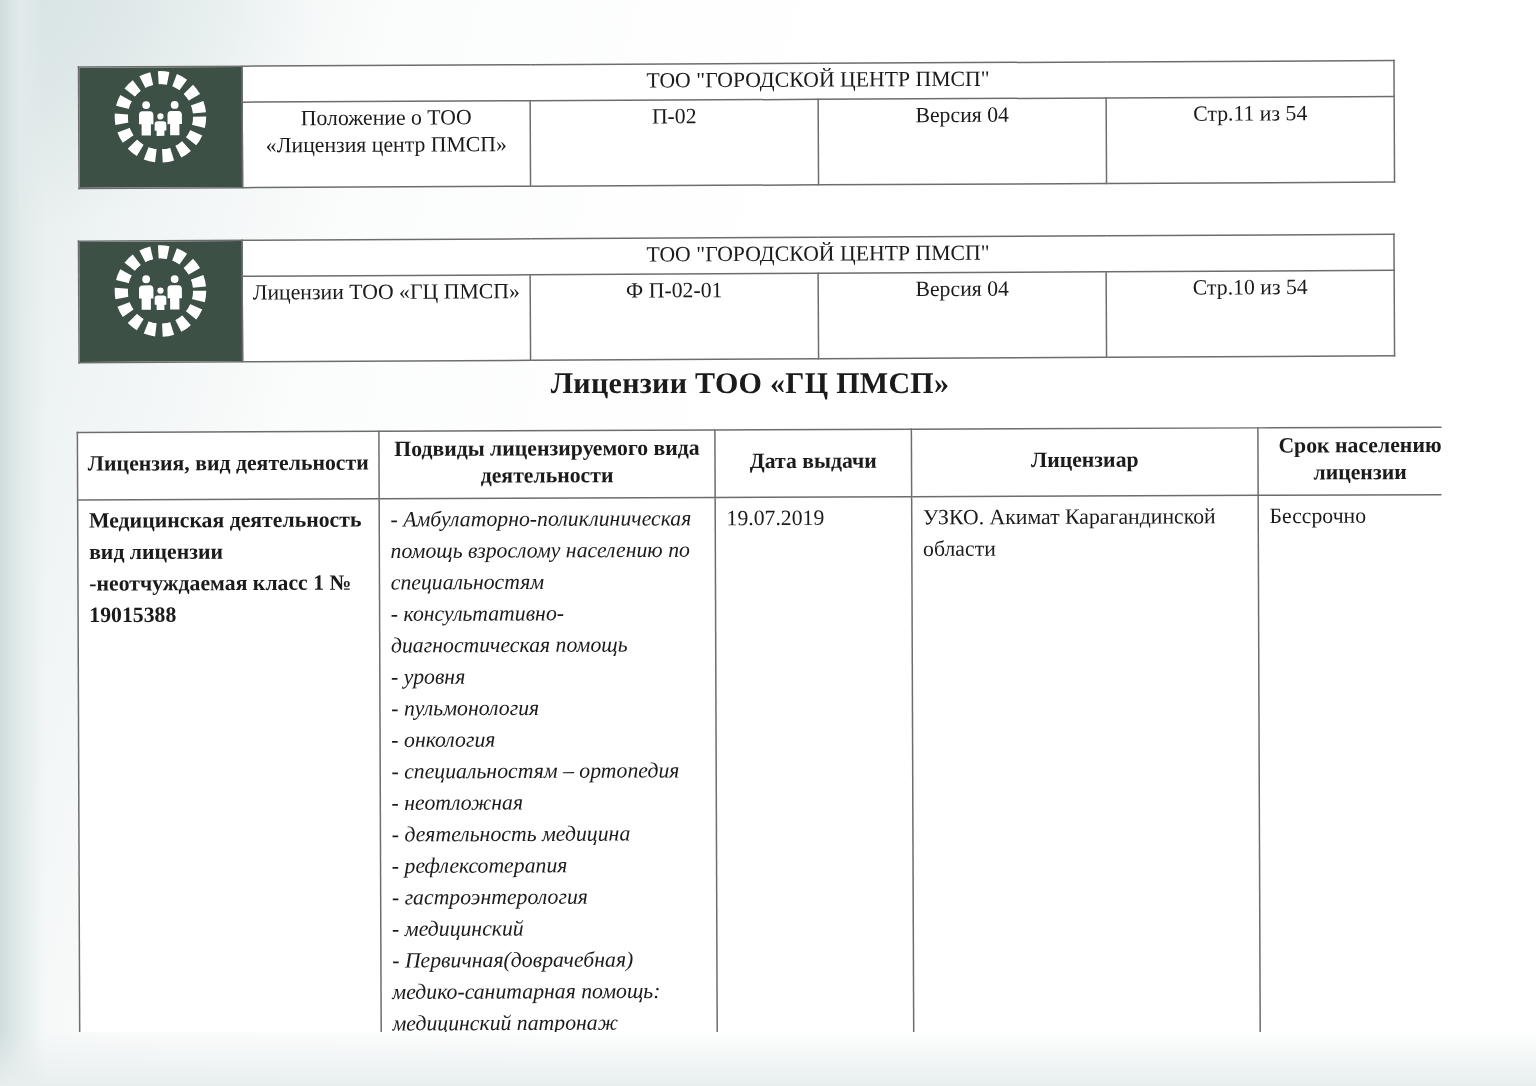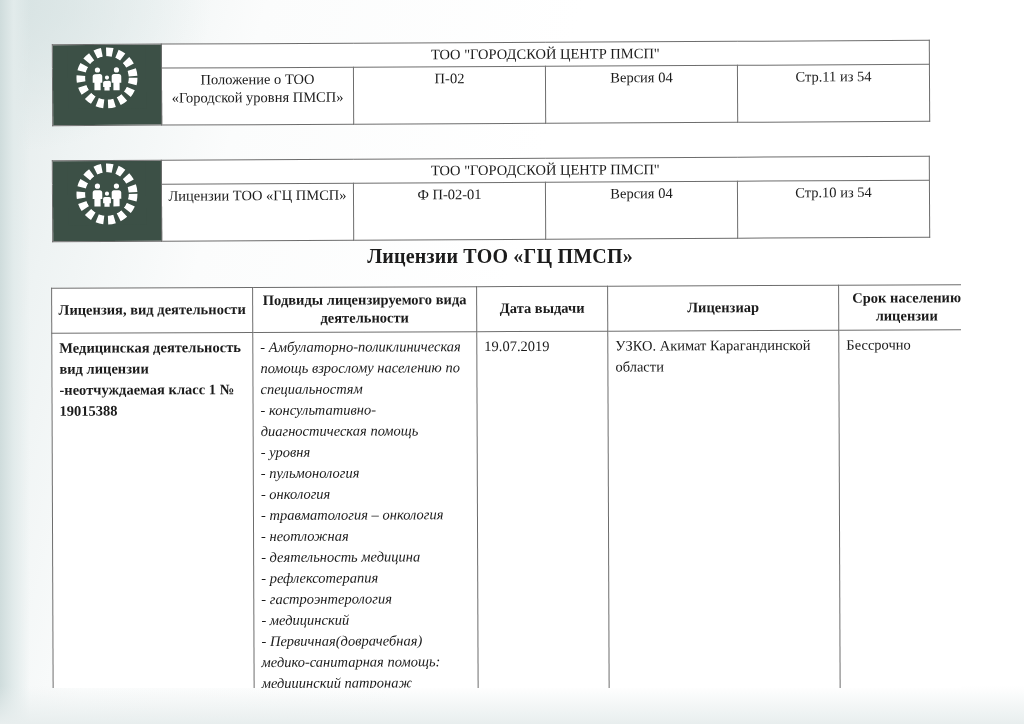--- a/index.html
+++ b/index.html
@@ -202,21 +202,21 @@
               <path d="M46 27.2h5c1.4 0 2.3 1 2.3 2.4v6.3h-1.7v7.5h-6.2v-7.5h-1.7v-6.3c0-1.4.9-2.4 2.3-2.4z"></path>
               <path d="M39 28.6a2.1 2.1 0 1 1 0 4.2 2.1 2.1 0 0 1 0-4.2z"></path>
               <path d="M36.9 34h4.2c1.1 0 1.8.8 1.8 1.9v4.3h-1.3v3.5h-5.2v-3.5h-1.3v-4.3c0-1.1.7-1.9 1.8-1.9z"></path>
             </g>
           </svg>
         </div>
       </td>
       <td class="hdr-org-cell" colspan="4">ТОО "ГОРОДСКОЙ ЦЕНТР ПМСП"</td>
     </tr>
     <tr class="hdr-row-tall">
-      <td class="hdr-doc-cell" style="width:326px">Положение о ТОО «Городской уровня ПМСП»</td>
+      <td class="hdr-doc-cell" style="width:326px">Положение о ТОО «Лицензия центр ПМСП»</td>
       <td class="hdr-code-cell" style="width:165px">П-02</td>
       <td class="hdr-ver-cell" style="width:150px">Версия 04</td>
       <td class="hdr-page-cell" style="width:141px">Стр.11 из 54</td>
     </tr>
   </tbody>
     </table>
 
 
   <table class="doc-table hdr-table second">
     <tbody>
@@ -264,21 +264,21 @@
       </thead>
       <tbody>
         <tr class="body-row">
           <td class="cell-licence">Медицинская деятельность вид лицензии  -неотчуждаемая класс 1 № 19015388</td>
           <td class="cell-subtypes">
             <span>- Амбулаторно-поликлиническая помощь взрослому населению по специальностям</span>
             <span>- консультативно-диагностическая помощь</span>
             <span>- уровня</span>
             <span>- пульмонология</span>
             <span>- онкология</span>
-            <span>- травматология – онкология</span>
+            <span>- специальностям – ортопедия</span>
             <span>- неотложная</span>
             <span>- деятельность медицина</span>
             <span>- рефлексотерапия</span>
             <span>- гастроэнтерология</span>
             <span>- медицинский</span>
             <span>- Первичная(доврачебная) медико-санитарная помощь: медицинский патронаж взрослых- Скорая и неотложная медицинская помощь - Неотложная медицинская</span>
           </td>
           <td class="cell-date">19.07.2019</td>
           <td class="cell-licensor">УЗКО. Акимат Карагандинской области</td>
           <td class="cell-term">Бессрочно</td>

